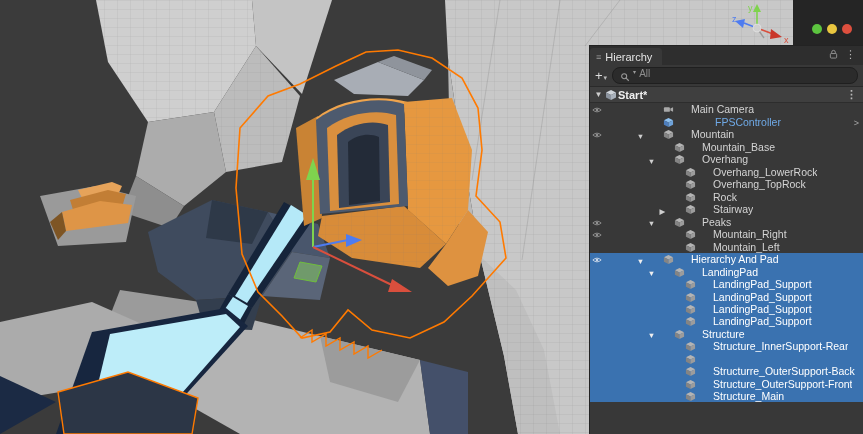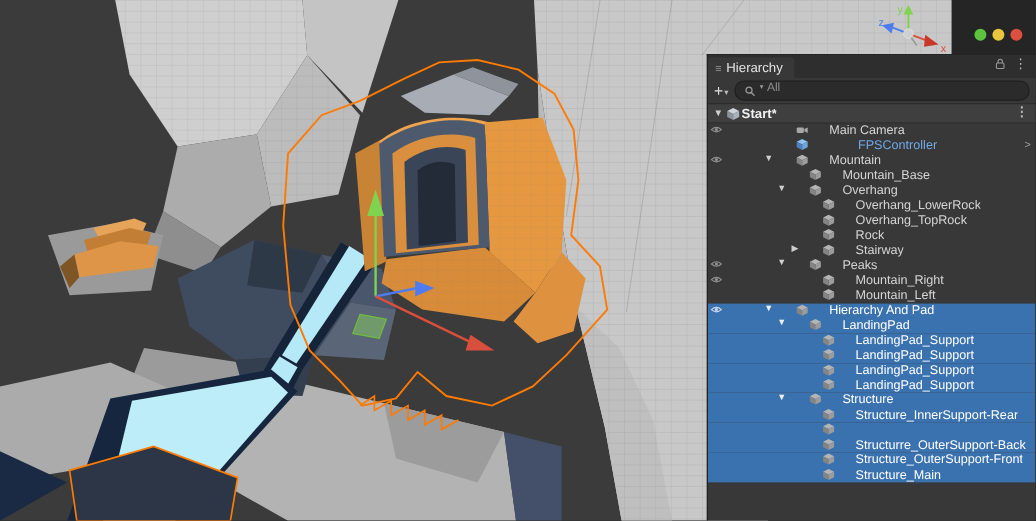--- a/index.html
+++ b/index.html
@@ -26,21 +26,21 @@
   .searchbox .caret{font-size:6px;color:#9A9A9A;}
   .search-input{flex:1;background:transparent;border:none;outline:none;color:#C8C8C8;
       font-size:10px;font-family:"Liberation Sans",sans-serif;padding:0;}
   .search-input::placeholder{color:#8F8F8F;}
   .scene-row{height:15px;flex:none;background:#3F3F3F;border-bottom:1px solid #2D2D2D;
       display:flex;align-items:center;padding-left:3px;font-size:11px;font-weight:bold;color:#F0F0F0;}
   .scene-row .fold{width:11px;font-size:8px;font-weight:normal;color:#CFCFCF;text-align:center;}
   .scene-row .obj-icon{width:14px;display:flex;justify-content:center;align-items:center;}
   .scene-row .kebab{margin-left:auto;padding-right:6px;}
   .rows{flex:1;overflow:hidden;position:relative;}
-  .row{height:12.48px;display:flex;align-items:flex-start;font-size:10.5px;color:#D4D4D4;white-space:nowrap;gap:16px;}
+  .row{height:12.48px;display:flex;align-items:flex-end;font-size:10.5px;color:#D4D4D4;white-space:nowrap;gap:16px;}
   .row.sel{background:#3A72B0;color:#FFFFFF;}
   .gutter{width:13px;flex:none;display:flex;align-items:center;justify-content:center;}
   .indent{flex:none;display:inline-block;height:1px;}
   .fold{width:11px;flex:none;font-size:7.5px;color:#CFCFCF;text-align:center;line-height:1;}
   .row.sel .fold{color:#EFEFEF;}
   .obj-icon{width:13px;flex:none;display:flex;align-items:center;justify-content:center;}
   .lbl{margin-left:0;overflow:hidden;text-overflow:clip;}
   .chev{margin-left:auto;margin-right:4px;color:#A5A5A5;font-size:9px;}
 </style>
 </head>

